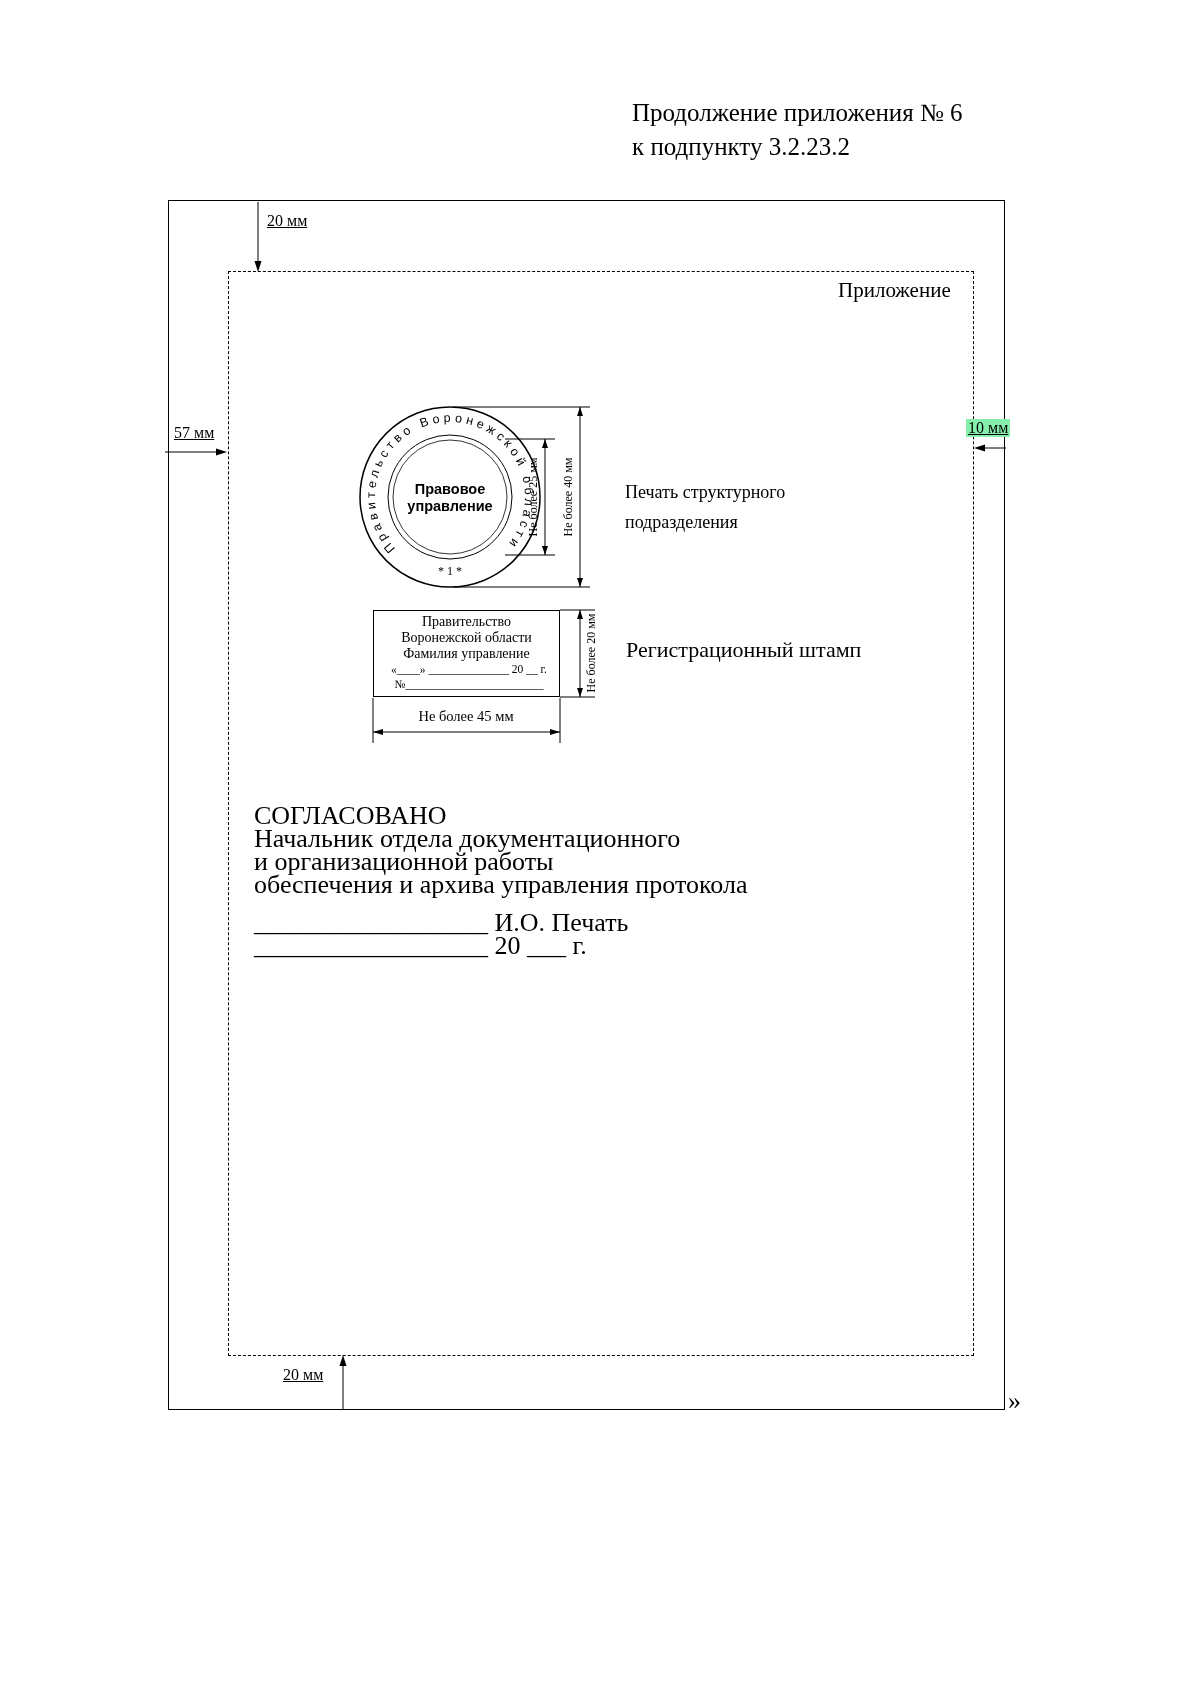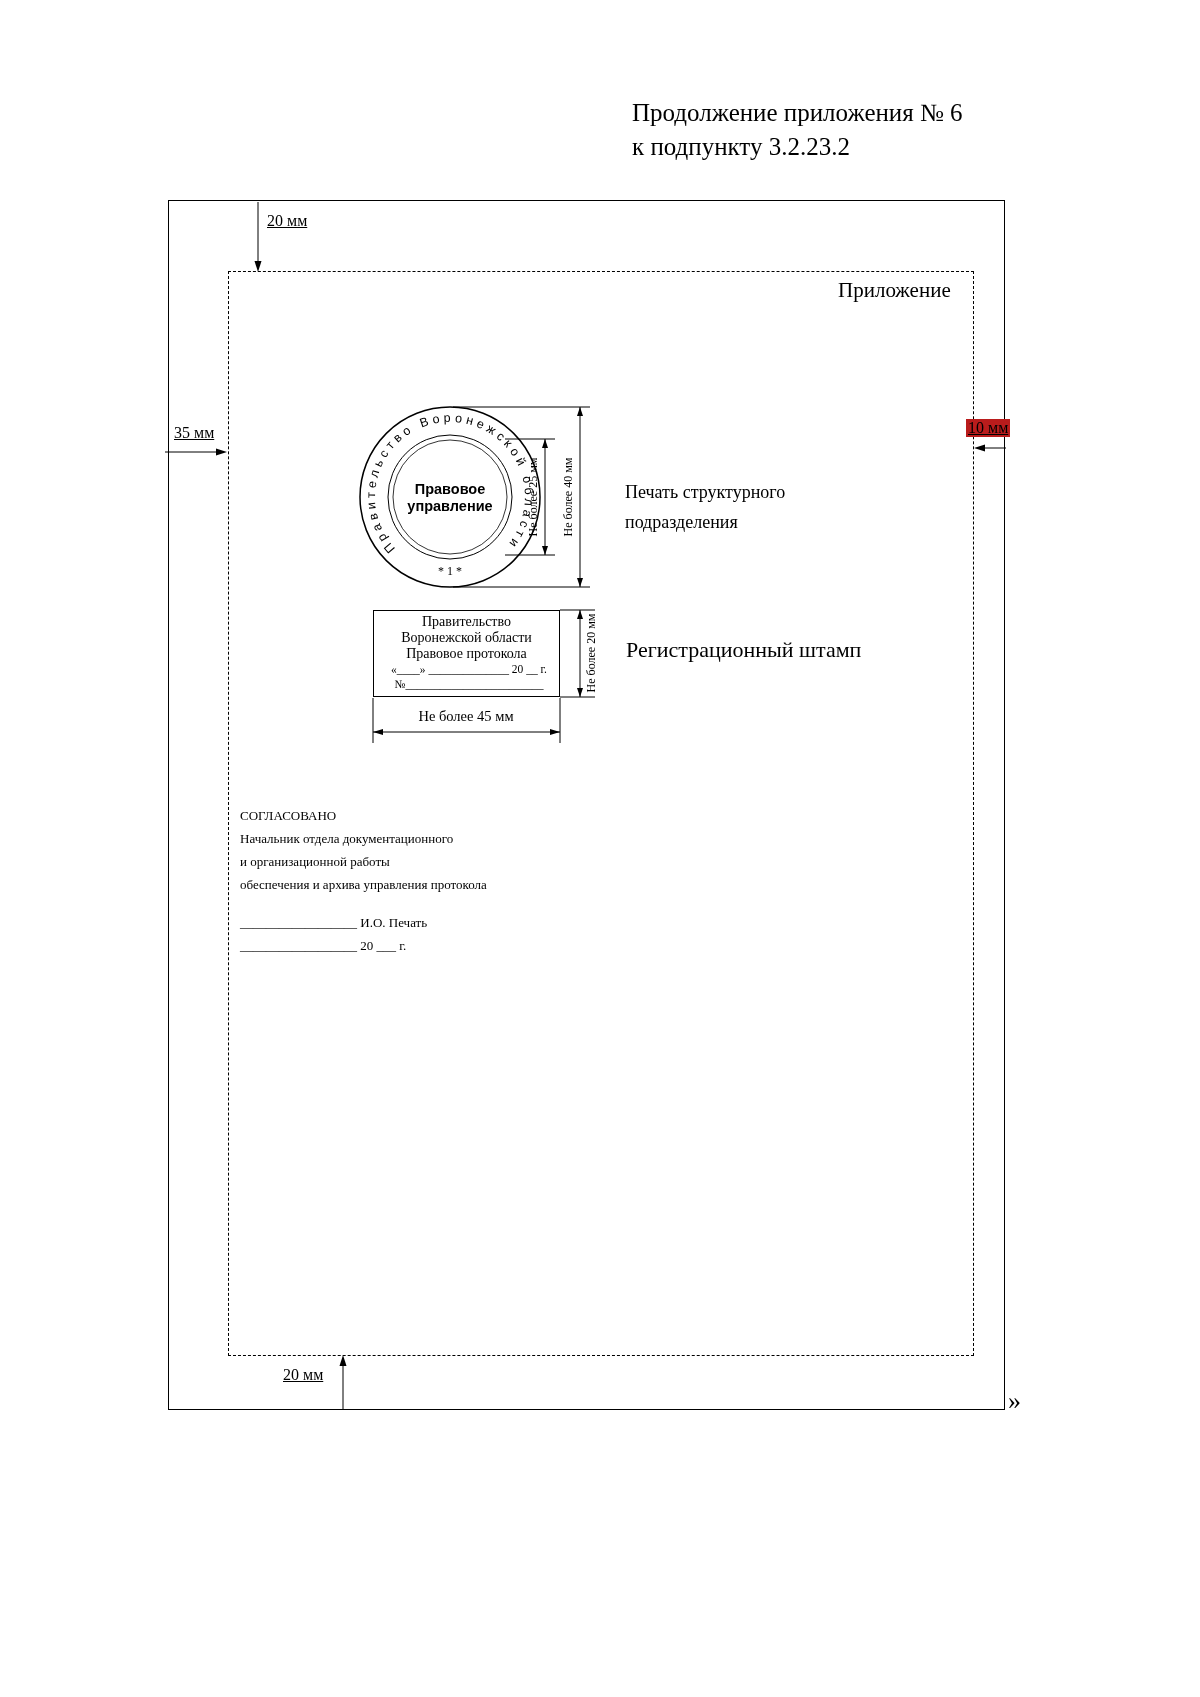--- a/index.html
+++ b/index.html
@@ -11,21 +11,21 @@
   .header-title { left:632px; top:96px; font-size:25px; line-height:34px; }
 
   .outer-box  { left:168px; top:200px; width:837px; height:1210px; border:1.5px solid #000; }
   .dashed-box { left:228px; top:271px; width:746px; height:1085px; border:1px dashed #000; }
 
   .appendix-label { left:838px; top:278px; font-size:21px; }
 
   .dim-label { font-size:16px; white-space:nowrap;text-decoration:underline; }
   .top-margin-label    { left:267px; top:212px; }
   .left-margin-label   { left:174px; top:424px; }
-  .right-margin-label  { left:966px; top:419px; background:#b91c1c; padding:0 2px; }
+  .right-margin-label  { left:966px; top:419px; background:#86efac; padding:0 2px; }
   .bottom-margin-label { left:283px; top:1366px; }
 
   .top-margin-arrow    { left:250px; top:202px; }
   .left-margin-arrow   { left:165px; top:444px; }
   .right-margin-arrow  { left:970px; top:440px; }
   .bottom-margin-arrow { left:335px; top:1352px; }
 
   .seal-area { left:350px; top:400px; }
   svg text { font-family:"Liberation Serif","DejaVu Serif",serif; fill:#000; }
   svg text.sans { font-family:"Liberation Sans","DejaVu Sans",sans-serif; }
@@ -34,21 +34,21 @@
 
   .seal-caption { left:625px; top:477px; font-size:18px; line-height:30px; }
 
   .stamp-box { left:373px; top:610px; width:187px; height:87px; border:1px solid #000; text-align:center; padding-top:3px; }
   .stamp-line  { font-size:14px; line-height:16px; white-space:nowrap; }
   .stamp-small { font-size:11.5px; line-height:15px; text-align:center; padding-left:5px; white-space:nowrap; }
   .stamp-caption { left:626px; top:637px; font-size:22px; }
   .stamp-right-dim  { left:555px; top:602px; }
   .stamp-bottom-dim { left:365px; top:695px; }
 
-  .agreed-block { left:240px; top:804px; font-size:13px; line-height:23px;font-family:Liberation Serif, serif; }
+  .agreed-block { left:254px; top:804px; font-size:26px; line-height:23px;font-family:Liberation Serif, serif; }
   .agreed-gap { height:15px; }
   .agreed-line { white-space:nowrap; }
 
   .closing-mark { left:1008px; top:1386px; font-size:26px; }
 </style>
 </head>
 <body>
 
 <div class="page">
 
@@ -56,21 +56,21 @@
     <div>Продолжение приложения № 6</div>
     <div>к подпункту 3.2.23.2</div>
   </div>
 
   <div class="abs outer-box"></div>
   <div class="abs dashed-box"></div>
 
   <div class="abs appendix-label">Приложение</div>
 
   <div class="abs dim-label top-margin-label">20 мм</div>
-  <div class="abs dim-label left-margin-label">35 мм</div>
+  <div class="abs dim-label left-margin-label">57 мм</div>
   <div class="abs dim-label right-margin-label">10 мм</div>
   <div class="abs dim-label bottom-margin-label">20 мм</div>
 
   <svg class="abs top-margin-arrow" width="40" height="72">
     <line x1="8" y1="0" x2="8" y2="66"></line>
     <path class="arrow" d="M8 70 L4.5 59 L11.5 59 Z"></path>
   </svg>
   <svg class="abs left-margin-arrow" width="66" height="16">
     <line x1="0" y1="8" x2="58" y2="8"></line>
     <path class="arrow" d="M62 8 L51 4.5 L51 11.5 Z"></path>
@@ -112,21 +112,21 @@
   </svg>
 
   <div class="abs seal-caption">
     <div>Печать структурного</div>
     <div>подразделения</div>
   </div>
 
   <div class="abs stamp-box">
     <div class="stamp-line">Правительство</div>
     <div class="stamp-line">Воронежской области</div>
-    <div class="stamp-line">Правовое протокола</div>
+    <div class="stamp-line">Фамилия управление</div>
     <div class="stamp-small">«____» ______________ 20 __ г.</div>
     <div class="stamp-small">№________________________</div>
   </div>
 
   <svg class="abs stamp-right-dim" width="60" height="108">
     <line x1="5" y1="8" x2="40" y2="8"></line>
     <line x1="5" y1="95" x2="40" y2="95"></line>
     <line x1="25" y1="8" x2="25" y2="95"></line>
     <path class="arrow" d="M25 8 L22 17 L28 17 Z"></path>
     <path class="arrow" d="M25 95 L22 86 L28 86 Z"></path>

